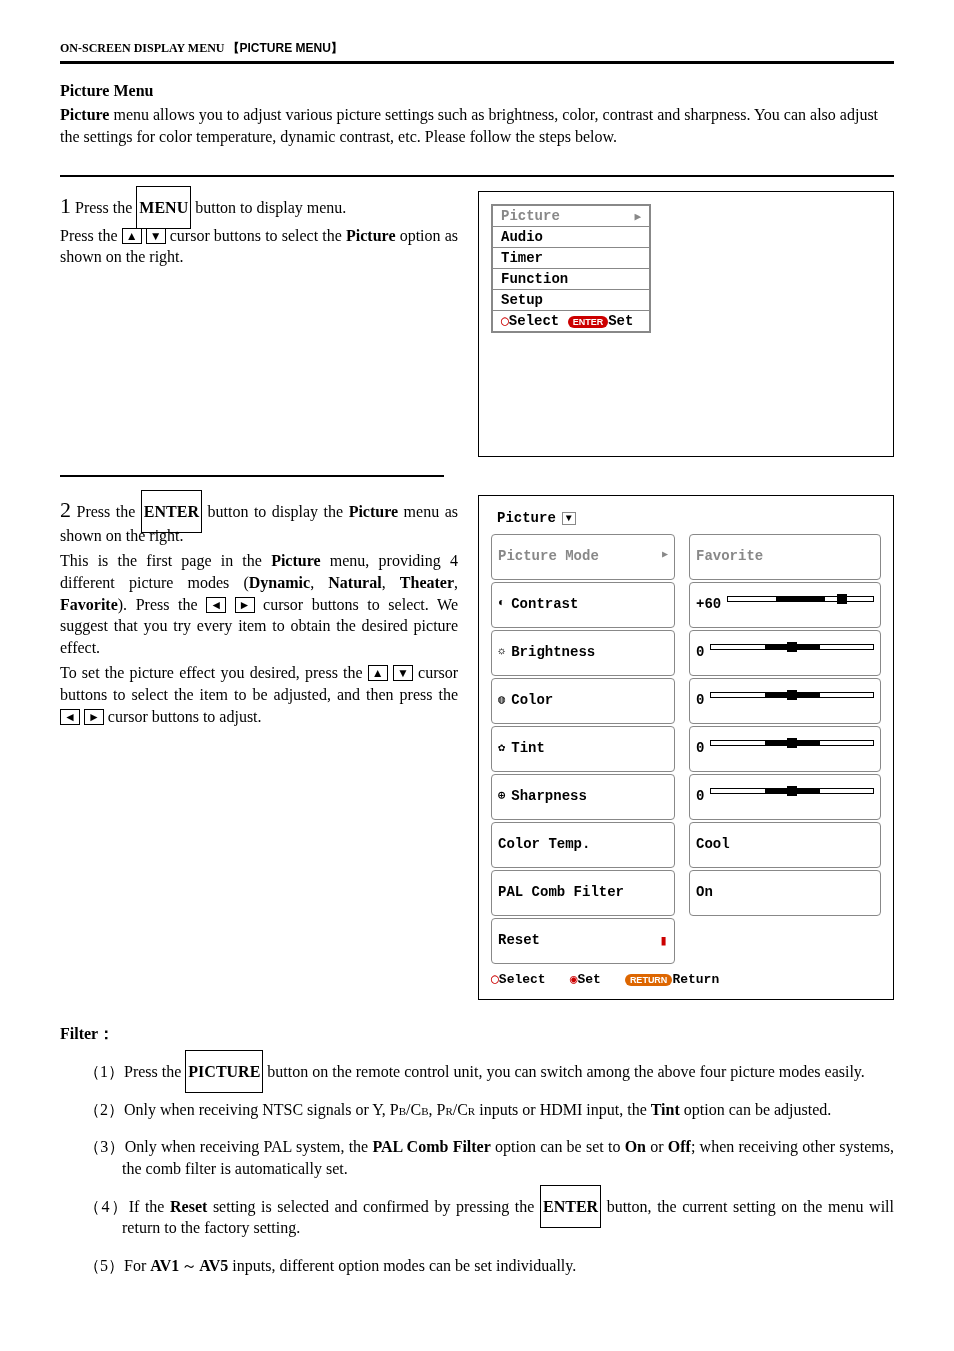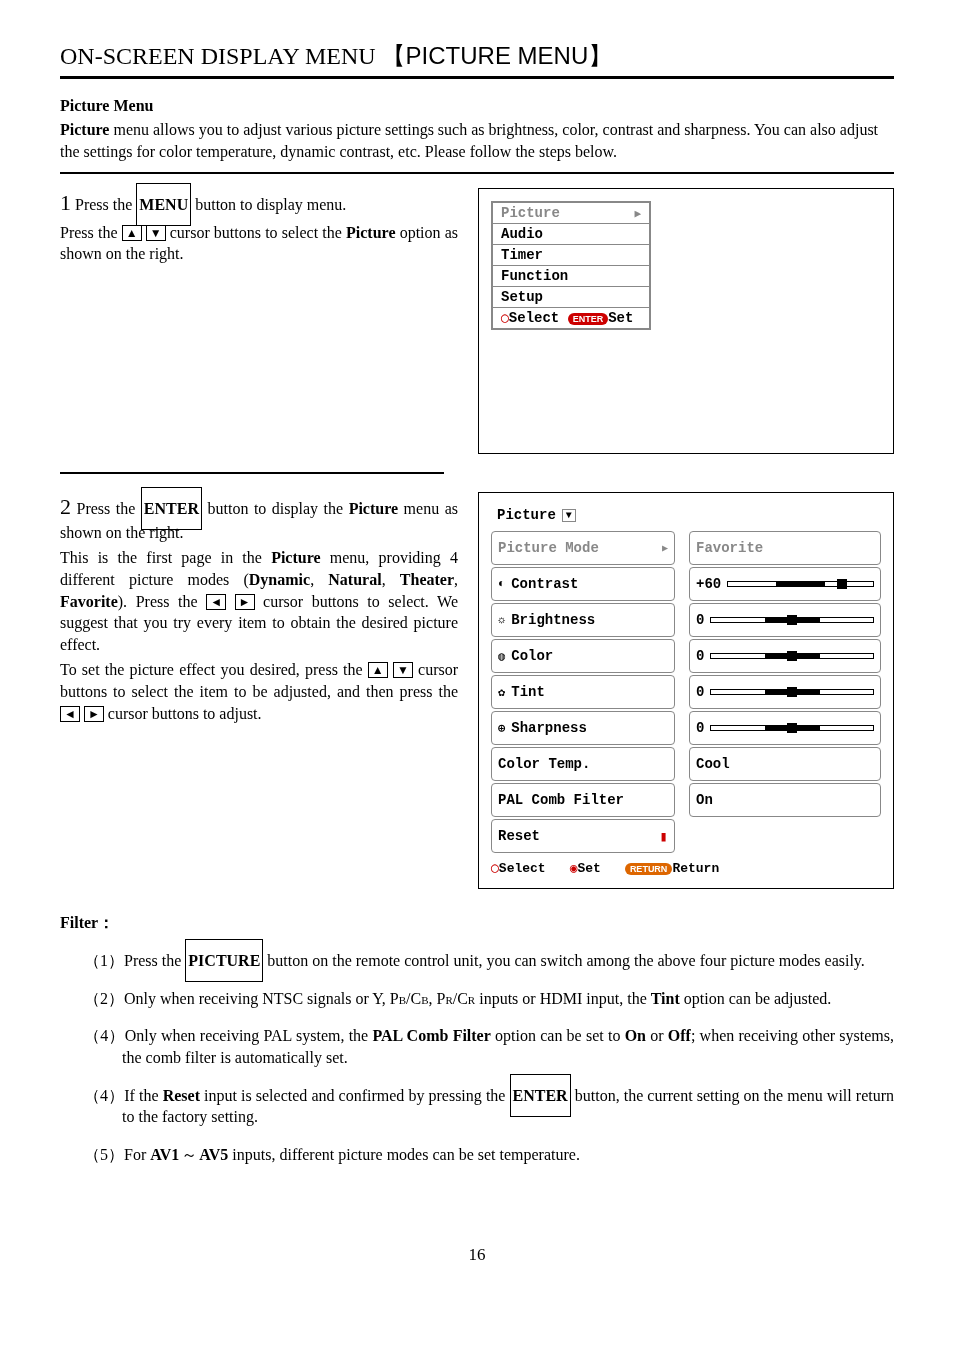--- a/index.html
+++ b/index.html
@@ -4,37 +4,37 @@
 <style>
   body {
     margin: 0;
     padding: 40px 60px;
     font-family: "Times New Roman", Times, serif;
     font-size: 16px;
     color: #000;
     width: 834px;
   }
   .section-title {
-    font-size: 24px;
-    font-weight: normal;
+    font-size: 12px;
+    font-weight: bold;
     margin-bottom: 2px;
   }
   .brackets { font-family: Arial, sans-serif; }
   .hr-thick {
     border: none;
     border-top: 3px solid #000;
     margin: 4px 0 18px 0;
   }
   .subhead {
     font-weight: bold;
     font-size: 16px;
     margin-bottom: 4px;
   }
   p { margin: 0 0 4px 0; line-height: 1.35; }
-  .intro { margin-bottom: 10px; }
+  .intro { margin-bottom: 28px; }
   .hr-med {
     border: none;
     border-top: 2px solid #000;
     margin: 6px 0 14px 0;
   }
   .step-row {
     display: flex;
     align-items: flex-start;
     gap: 20px;
     margin-bottom: 6px;
@@ -104,21 +104,21 @@
   
   .osd2-title {
     display:inline-flex; align-items:center; gap:6px;
     padding:2px 6px; margin-bottom:6px;
   }
   .osd2-title .dnbox { border:1px solid #888; padding:0 3px; font-size:10px; }
   .osd2-grid { display:flex; flex-direction:column; gap:2px; width:100%; }
   .osd2-row { display:flex; gap:14px; align-items:stretch; }
   .cell {
     border:1px solid #888; border-radius:4px;
-    padding:7px 6px; display:flex; align-items:center; gap:6px;
+    padding:13px 6px; display:flex; align-items:flex-start; gap:6px;
     height:18px;
   }
   .cell.label { width:170px; }
   .cell.val { flex:1; }
   .cell.dim { color:#888; }
   .slider { flex:1; height:6px; position:relative; display:flex; align-items:center; }
   .track { position:absolute; inset:0; display:flex; }
   .track .seg { flex:1; height:6px; background:#000; }
   .track .seg.light { background:#fff; border:1px solid #000; box-sizing:border-box; }
   .thumb {
@@ -348,23 +348,23 @@
 
 <div class="notes-head">Filter：</div>
 <div class="notes-list">
   <div class="note-item">
     <span>（1）Press the </span><span class="boxed">PICTURE</span><span> button on the remote control unit, you can switch among the above four picture modes easily.</span>
   </div>
   <div class="note-item">
     <span>（2）Only when receiving NTSC signals or Y, P</span><span class="sc">B</span><span>/C</span><span class="sc">B</span><span>, P</span><span class="sc">R</span><span>/C</span><span class="sc">R</span><span> inputs or HDMI input, the </span><b>Tint</b><span> option can be adjusted.</span>
   </div>
   <div class="note-item">
-    <span>（4）Only when receiving PAL system, the </span><b>PAL Comb Filter</b><span> option can be set to </span><b>On</b><span> or </span><b>Off</b><span>; when receiving other systems, the comb filter is automatically set.</span>
-  </div>
-  <div class="note-item">
-    <span>（4）If the </span><b>Reset</b><span> input is selected and confirmed by pressing the </span><span class="boxed">ENTER</span><span> button, the current setting on the menu will return to the factory setting.</span>
-  </div>
-  <div class="note-item">
-    <span>（5）For </span><b>AV1</b><span class="tilde">～</span><b>AV5</b><span> inputs, different picture modes can be set temperature.</span>
+    <span>（3）Only when receiving PAL system, the </span><b>PAL Comb Filter</b><span> option can be set to </span><b>On</b><span> or </span><b>Off</b><span>; when receiving other systems, the comb filter is automatically set.</span>
+  </div>
+  <div class="note-item">
+    <span>（4）If the </span><b>Reset</b><span> setting is selected and confirmed by pressing the </span><span class="boxed">ENTER</span><span> button, the current setting on the menu will return to the factory setting.</span>
+  </div>
+  <div class="note-item">
+    <span>（5）For </span><b>AV1</b><span class="tilde">～</span><b>AV5</b><span> inputs, different option modes can be set individually.</span>
   </div>
 </div>
 
 <div class="pagenum">16</div>
 
 </body></html>

